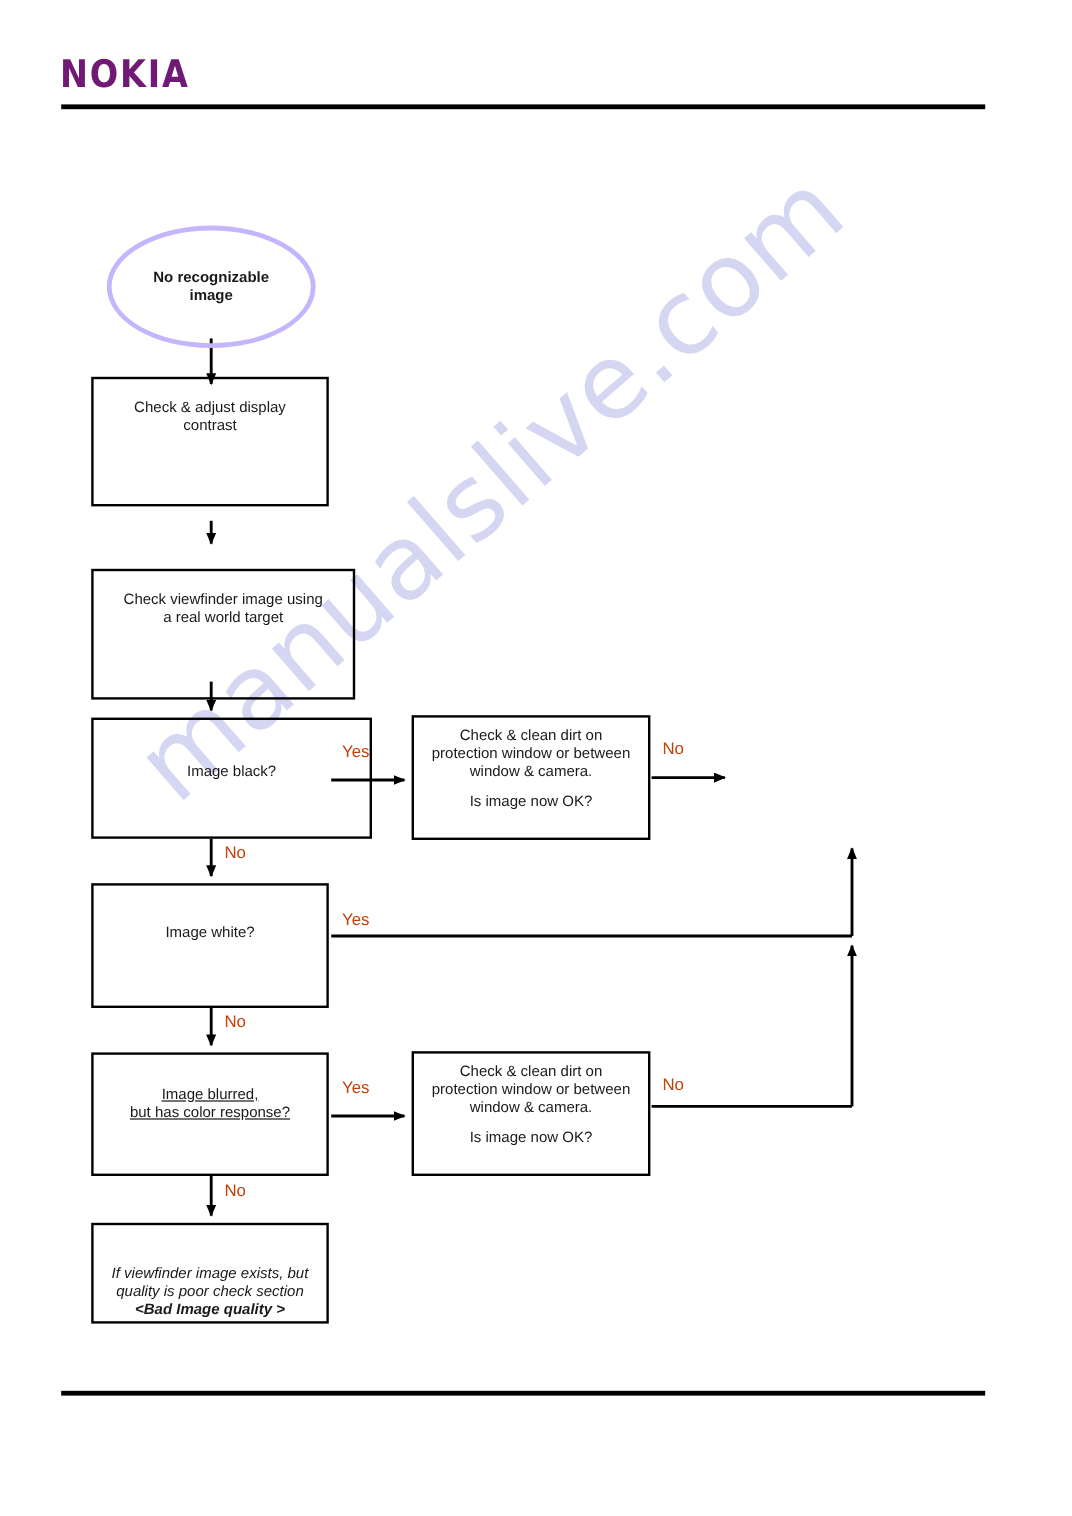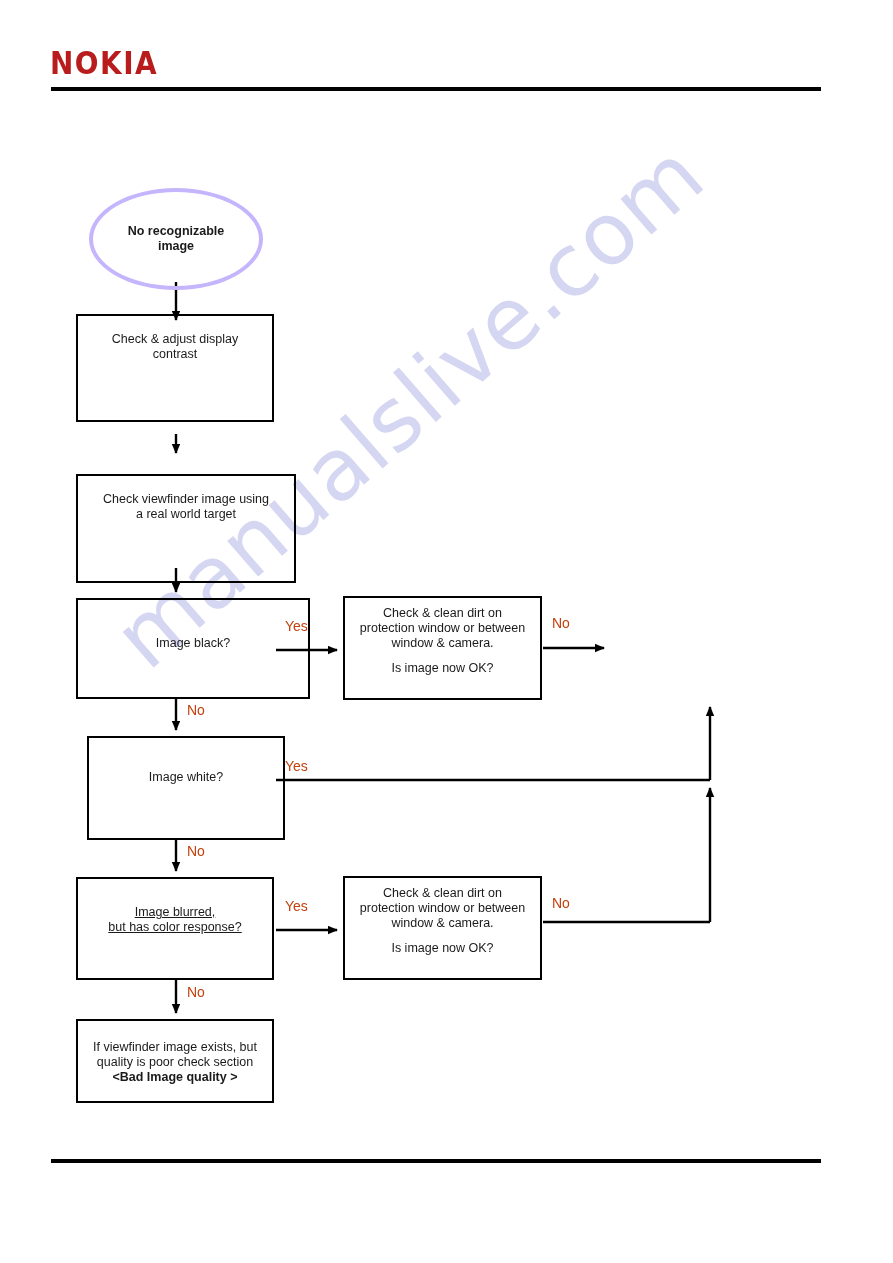--- a/index.html
+++ b/index.html
@@ -22,21 +22,21 @@
 
   
   #logo {
     position: absolute;
     left: 50px;
     top: 44px;
     font-family: "DejaVu Sans", sans-serif;
     font-weight: bold;
     font-size: 31px;
     letter-spacing: 1.5px;
-    color: #b91c1c;
+    color: #701a75;
     font-stretch: condensed;
     transform: scaleY(1.02);
     transform-origin: left top;
     user-select: none;
   }
   .rule {
     position: absolute;
     left: 51px;
     width: 770px;
     height: 4px;
@@ -213,21 +213,21 @@
         <span>Check &amp; clean dirt on</span><br>
         <span>protection window or between</span><br>
         <span>window &amp; camera.</span>
       </div>
       <div class="txt" style="top:63px;">
         <span>Is image now OK?</span>
       </div>
     </div>
 
 
-    <div class="node" style="left:76px;top:736px;width:198px;height:104px;margin-left:11px;">
+    <div class="node" style="left:76px;top:736px;width:198px;height:104px;">
       <div class="txt" style="top:32px;">
         <span>Image white?</span>
       </div>
     </div>
 
     <div class="node" style="left:76px;top:877px;width:198px;height:103px;">
       <div class="txt" style="top:26px;text-decoration:underline;">
         <span>Image blurred,</span><br>
         <span>but has color response?</span>
       </div>
@@ -238,21 +238,21 @@
         <span>Check &amp; clean dirt on</span><br>
         <span>protection window or between</span><br>
         <span>window &amp; camera.</span>
       </div>
       <div class="txt" style="top:63px;">
         <span>Is image now OK?</span>
       </div>
     </div>
 
     <div class="node" style="left:76px;top:1019px;width:198px;height:84px;">
-      <div class="txt" style="top:19px;">
+      <div class="txt" style="top:33px;font-style:italic;">
         <span>If viewfinder image exists, but</span><br>
         <span>quality is poor check section</span><br>
         <span class="bold">&lt;Bad Image quality &gt;</span>
       </div>
     </div>
 
     <div class="edge-label" style="left:285px;top:618px;">Yes</div>
 
     <div class="edge-label" style="left:187px;top:702px;">No</div>
 

